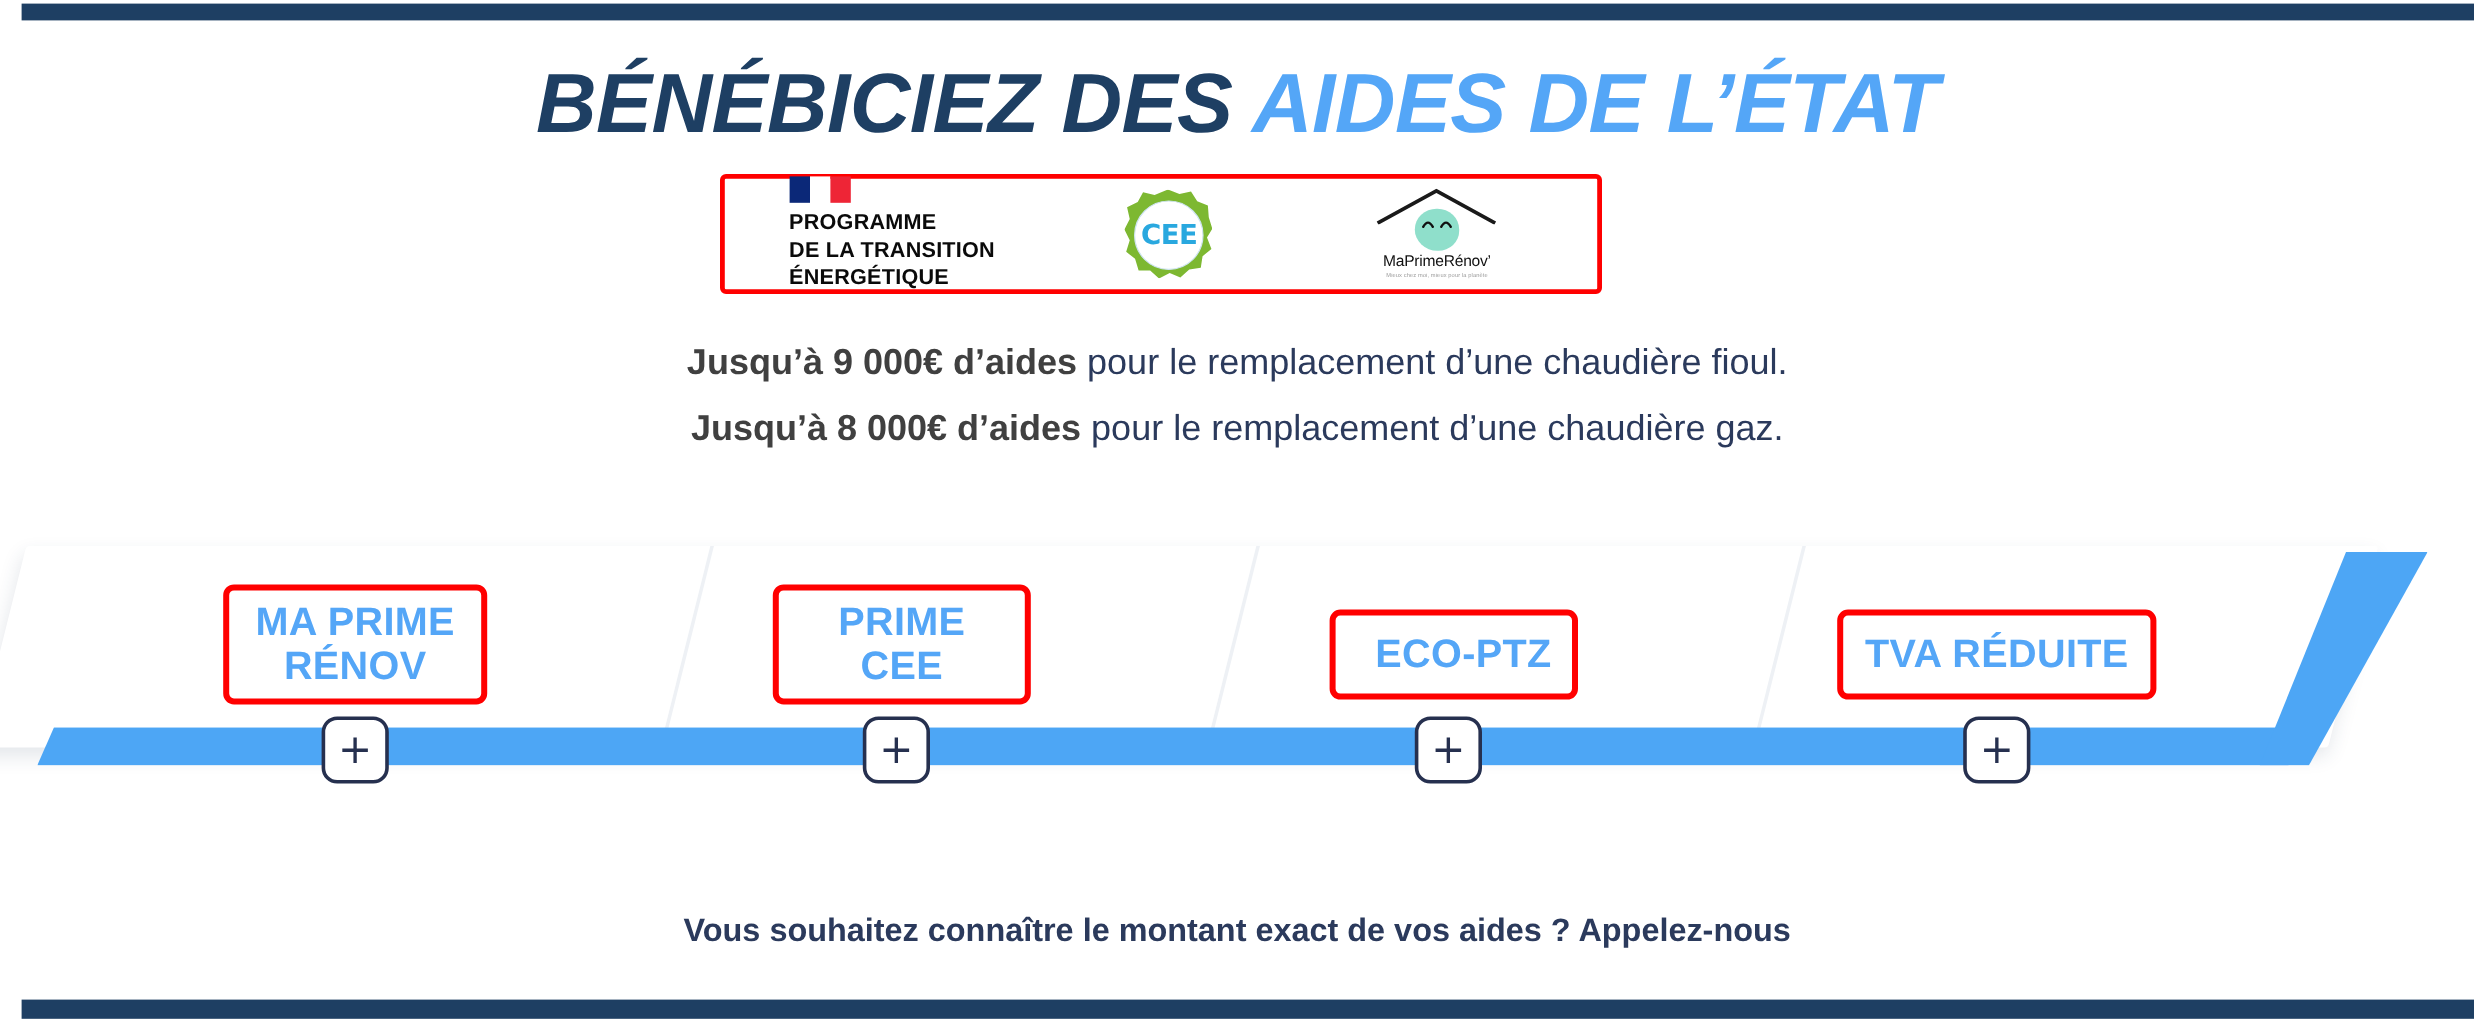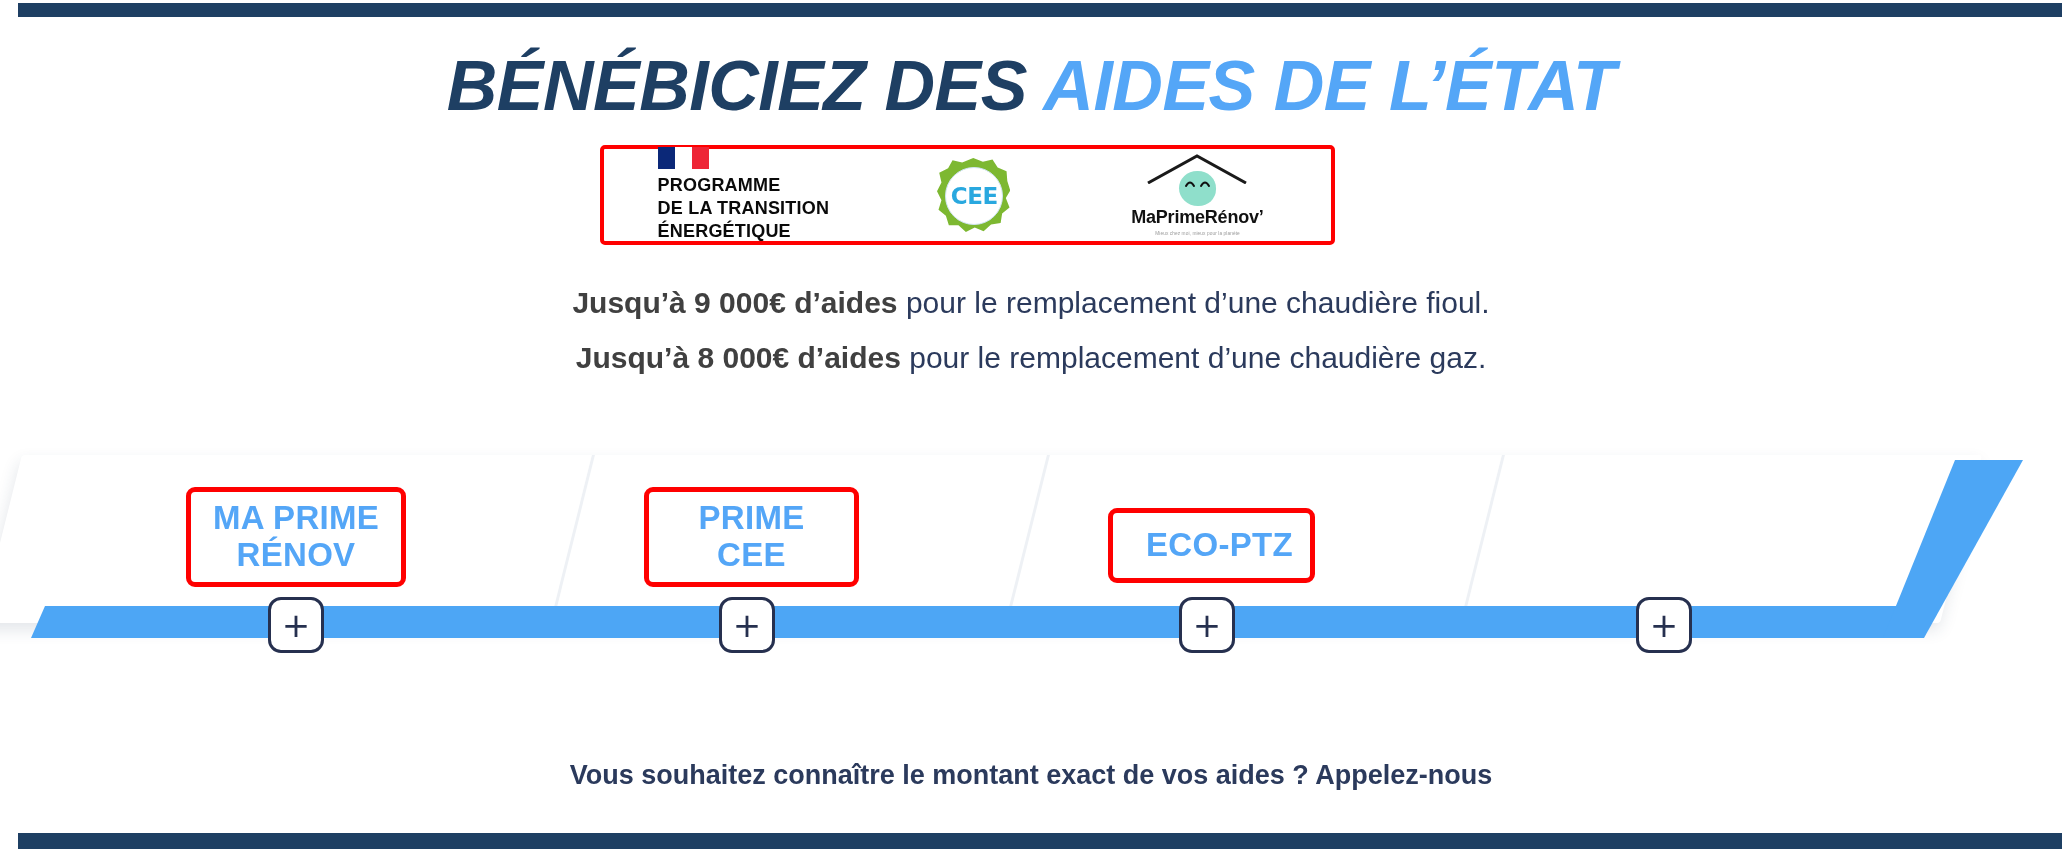--- a/index.html
+++ b/index.html
@@ -119,21 +119,21 @@
   }
   .mpr-art { position: relative; width: 104px; height: 50px; }
   .mpr-roof { position: absolute; left: 0; top: 0; }
   .mpr-blob {
     position: absolute; left: 34px; top: 17px;
     width: 37px; height: 35px; border-radius: 50% 50% 48% 52%;
     background: #8FDFCB;
   }
   .mpr-eyes { position: absolute; left: 40px; top: 24px; }
   .mpr-name {
-    color: #111111; font-size: 18px; font-weight: bold;
+    color: #111111; font-size: 13px; font-weight: normal;
     margin-top: 3px; letter-spacing: -0.2px;
   }
   .mpr-tag {
     color: #9a9a9a; font-size: 5px; margin-top: 2px;
     letter-spacing: 0.1px; transform: scale(0.95);
   }
 
   
   .logo-idf { display: flex; align-items: center; gap: 8px; }
   .idf-text { display: flex; flex-direction: column; align-items: flex-start; }
@@ -302,18 +302,19 @@
 RÉNOV</div>
   <div class="aid-plus" style="left:237px; top:157px;">+</div>
 
   <div class="aid-card" style="left:613px; top:47px; width:215px; height:100px;">PRIME
 CEE</div>
   <div class="aid-plus" style="left:688px; top:157px;">+</div>
 
   <div class="aid-card" style="left:1077px; top:68px; width:207px; height:75px;padding-left:16px;">ECO-PTZ</div>
   <div class="aid-plus" style="left:1148px; top:157px;">+</div>
 
+  <div class="aid-card" style="left:1500px; top:68px; width:266px; height:75px;">TVA RÉDUITE</div>
   <div class="aid-plus" style="left:1605px; top:157px;">+</div>
 </div>
 
 <div class="cta">Vous souhaitez connaître le montant exact de vos aides ? Appelez-nous</div>
 
 <div class="bottom-rule"></div>
 
 </body></html>

